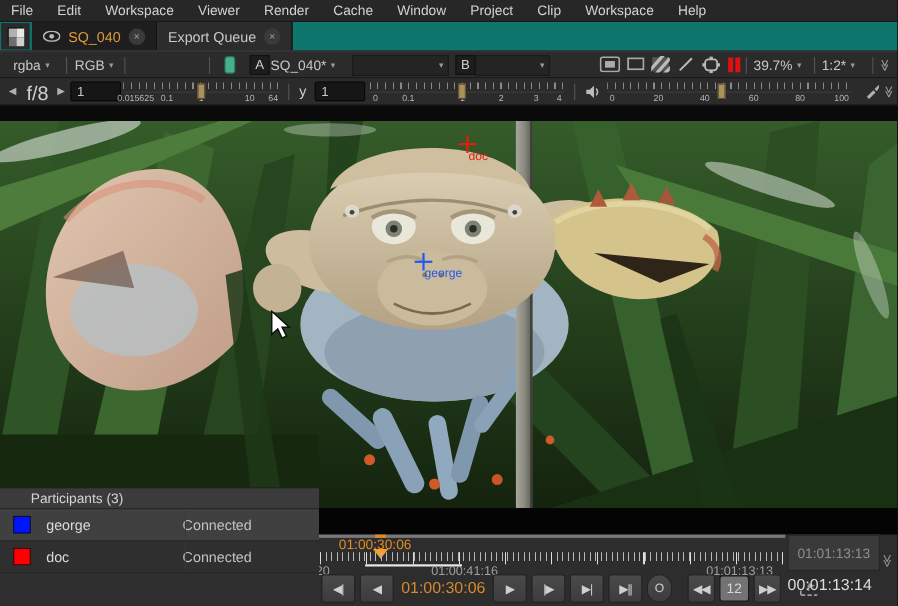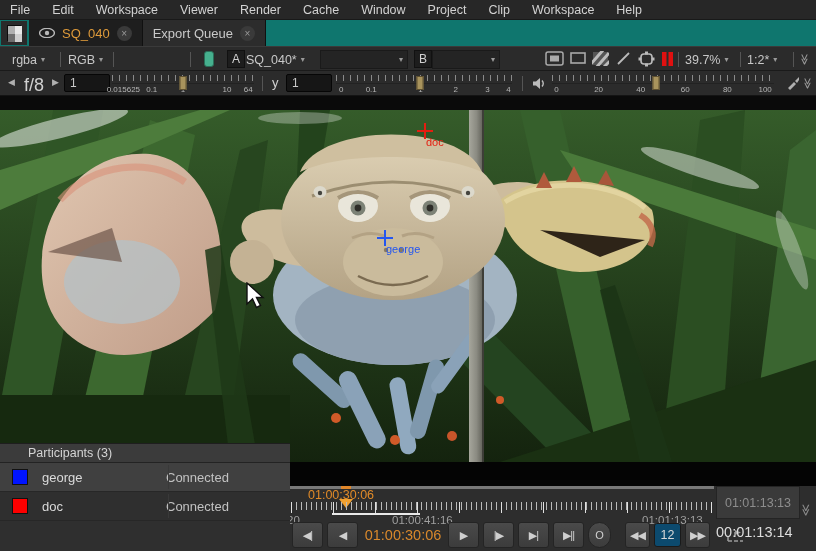--- a/index.html
+++ b/index.html
@@ -71,21 +71,21 @@
   .ruler .t1 { position:absolute; inset:0 0 3px 0; background:repeating-linear-gradient(90deg,#b9b9b9 0 1px,transparent 1px 5px); }
   .ruler .t2 { position:absolute; inset:0; background:repeating-linear-gradient(90deg,#e0e0e0 0 1px,transparent 1px 42px); }
   .cachebar { position:absolute; left:332px; top:27px; width:88px; height:2px; background:#e9e9e9; }
   .tcrow { position:absolute; top:28px; font-size:11.5px; color:#9f9f9f; }
   .tc-box { position:absolute; left:716px; top:0; width:84px; height:33px; background:#3a3a3a; border:1px solid #242424; display:flex; align-items:center; justify-content:center; font-size:12.5px; color:#8d8d8d; }
   .tl-chev { position:absolute; left:800px; top:17px; color:#8a8a8a; font-size:12px; transform:rotate(90deg); }
   .transport { position:absolute; left:292px; top:36px; display:flex; align-items:center; gap:4px; }
   .tbtn { height:26px; background:linear-gradient(#4a4a4a,#3c3c3c); border:1px solid #242424; border-radius:3px; color:#cfcfcf; display:flex; align-items:center; justify-content:center; font-size:11px; letter-spacing:-1px; }
   .w30 { width:31px; } .w24 { width:25px; } .w22 { width:23px; border-radius:12px; letter-spacing:0; }
   .ttc { width:82px; text-align:center; font-size:14.5px; color:#d8882c; }
-  .fpsbox { width:27px; height:24px; background:#0c4a6e; border:1px solid #1a1a1a; border-radius:3px; color:#d8d8d8; font-size:12.5px; display:flex; align-items:center; justify-content:center; }
+  .fpsbox { width:27px; height:24px; background:#737373; border:1px solid #1a1a1a; border-radius:3px; color:#d8d8d8; font-size:12.5px; display:flex; align-items:center; justify-content:center; }
   .duration { position:absolute; left:716px; top:38px; width:98px; text-align:left; font-size:14.5px; color:#dddddd; }
   .markicon { margin-left:13px; }
 
   .icon-svg { display:block; }
 </style>
 </head>
 <body>
 
 <div class="stage">
 

